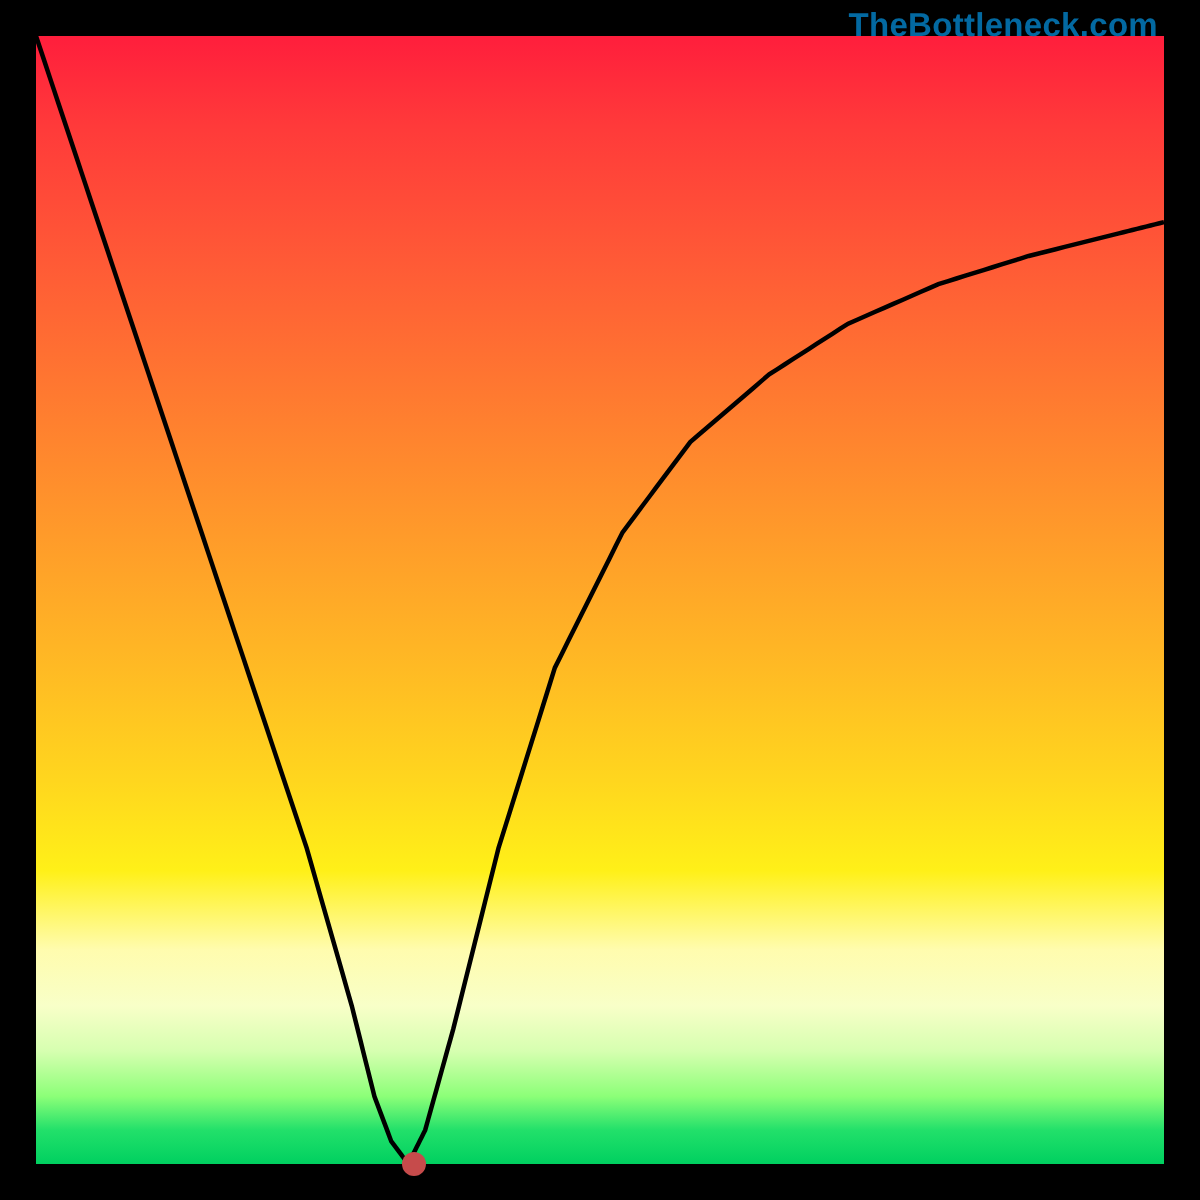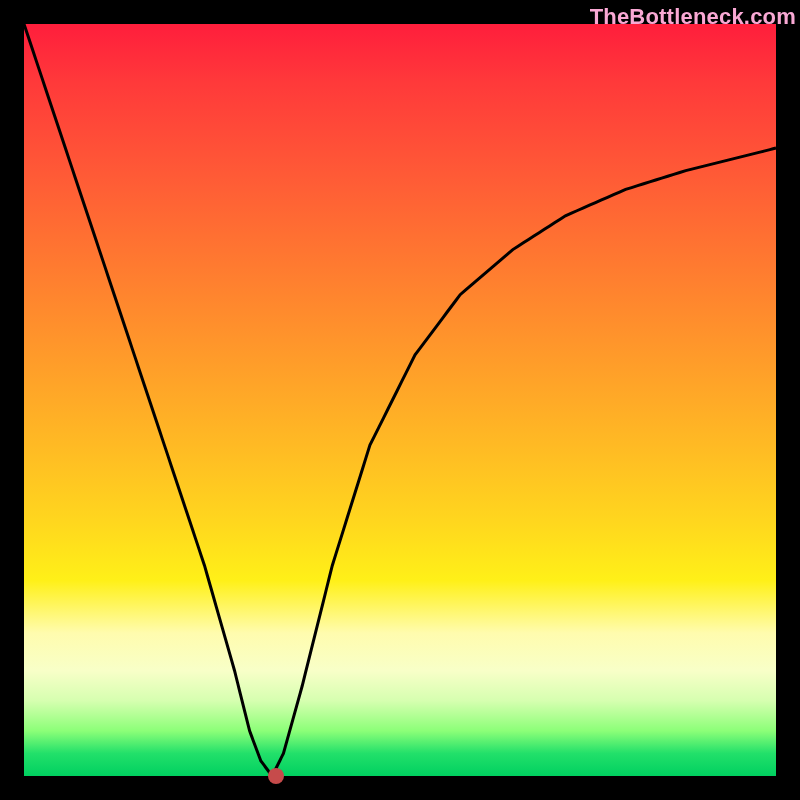--- a/index.html
+++ b/index.html
@@ -13,22 +13,22 @@
   }
   .stage {
     position: relative;
     width: 800px;
     height: 800px;
     background: #000;
   }
   .watermark {
     position: absolute;
     top: 4px;
-    right: 4px;
-    color: #f9a8d4;
+    right: 28px;
+    color: #0369a1;
     font-size: 22px;
     font-weight: 600;
     letter-spacing: 0.2px;
     z-index: 5;
     user-select: none;
   }
   .plot-area {
     position: absolute;
     left: 24px;
     right: 24px;

